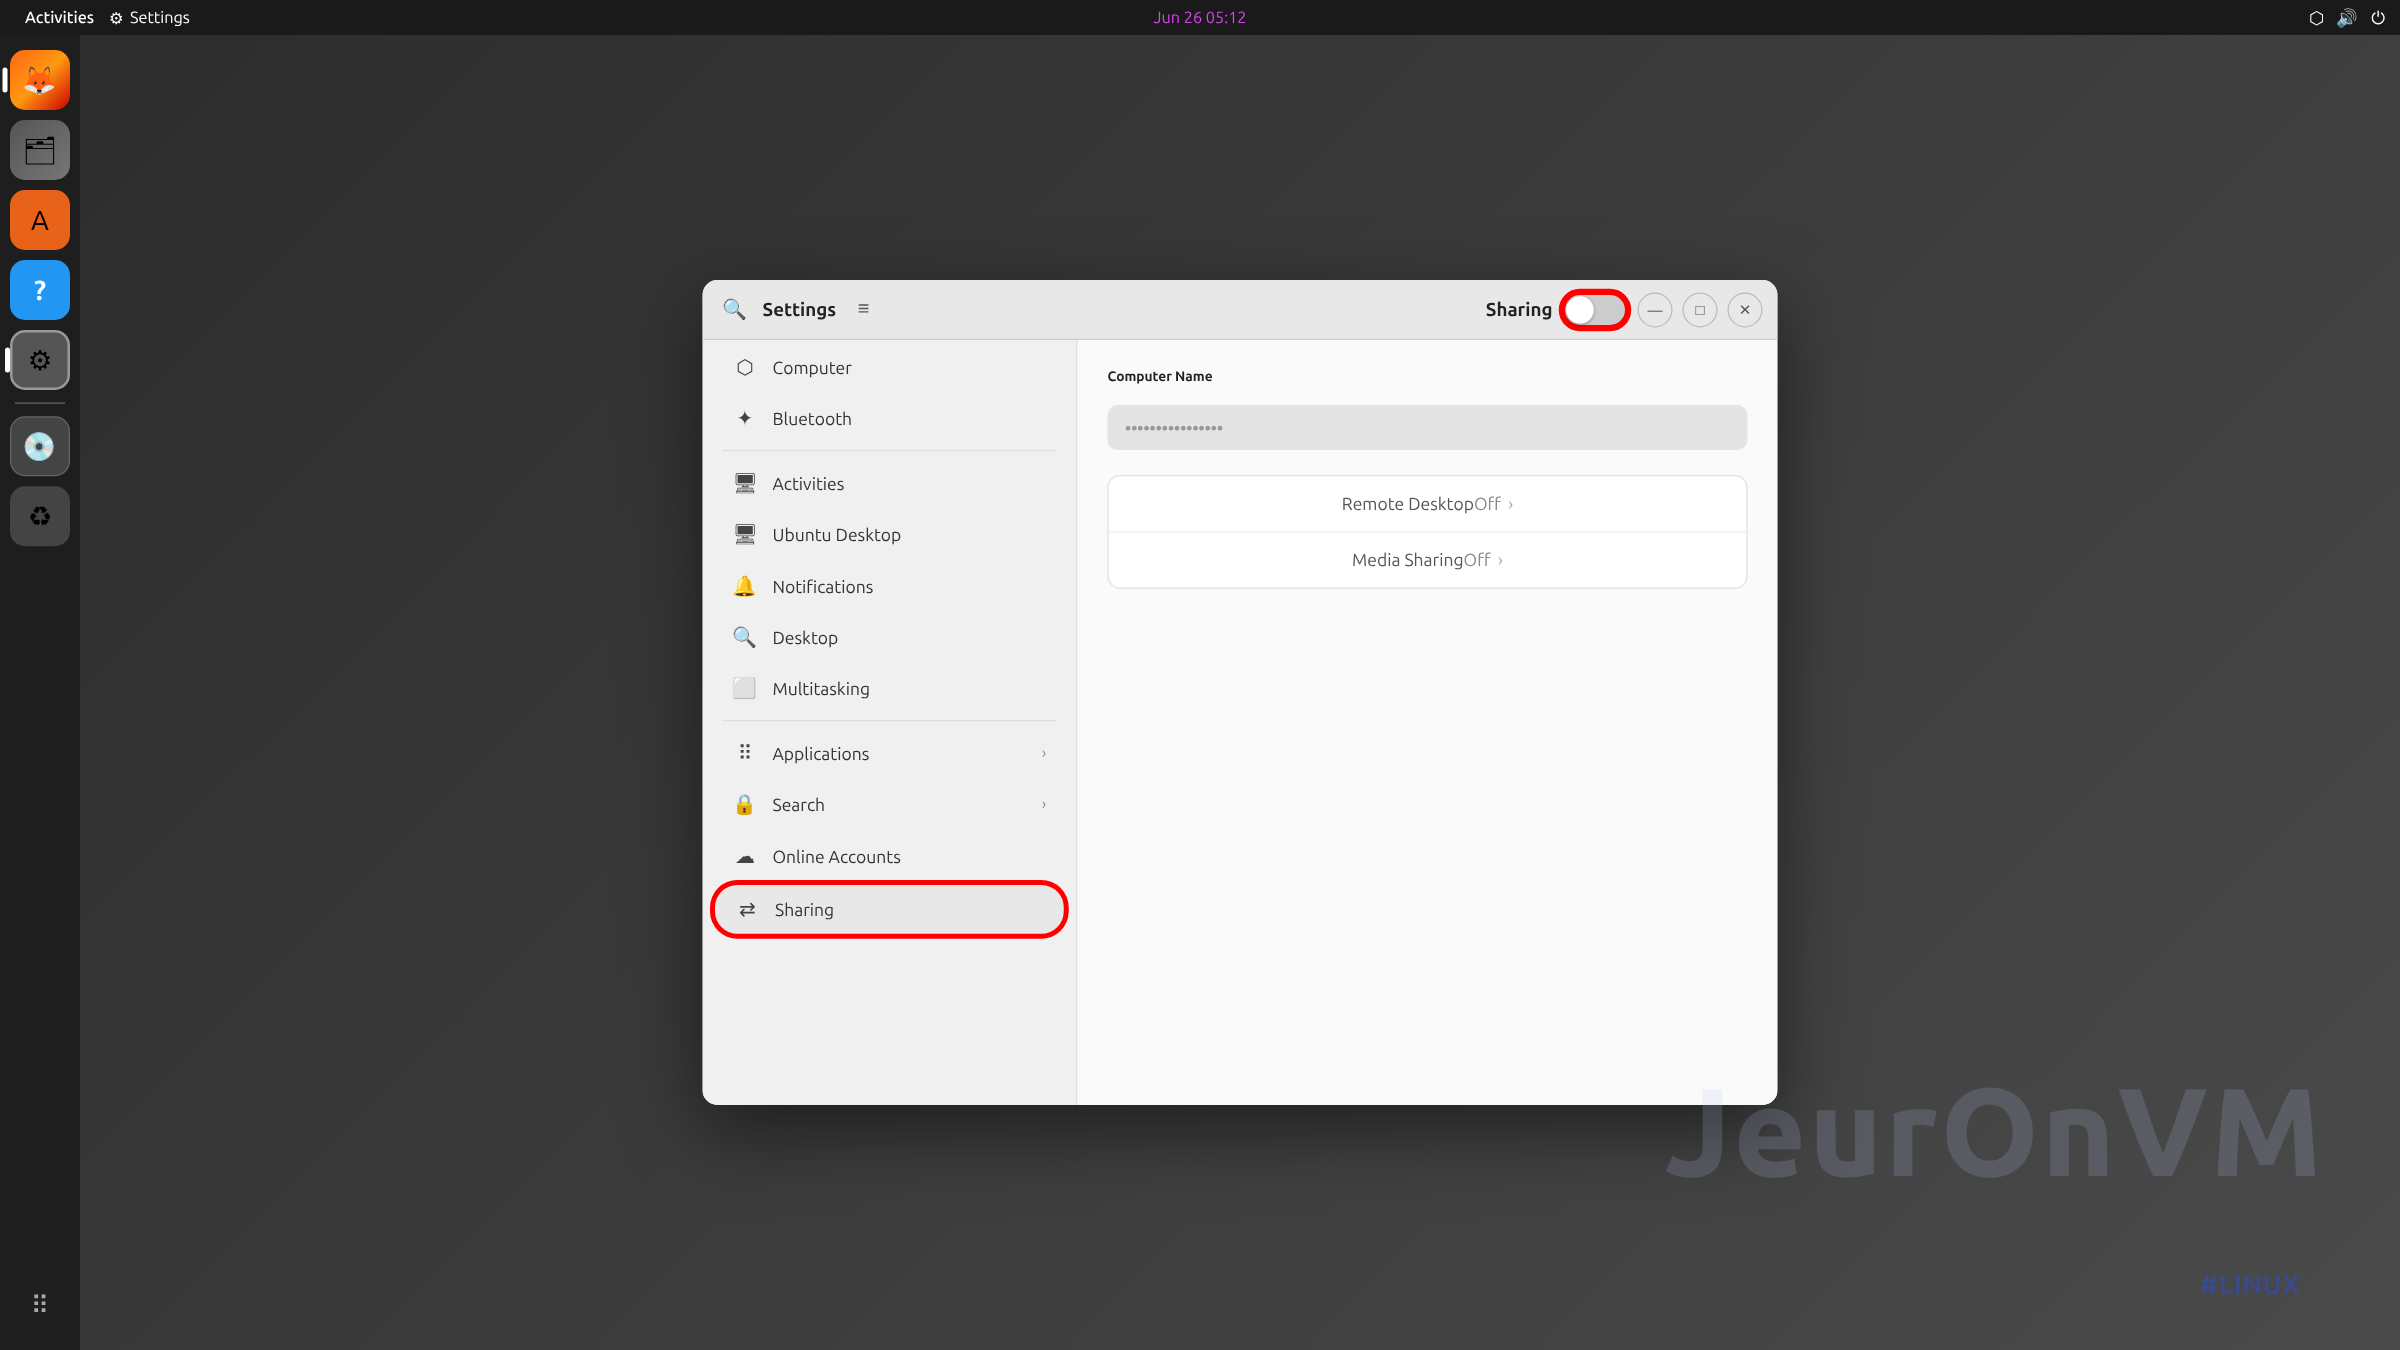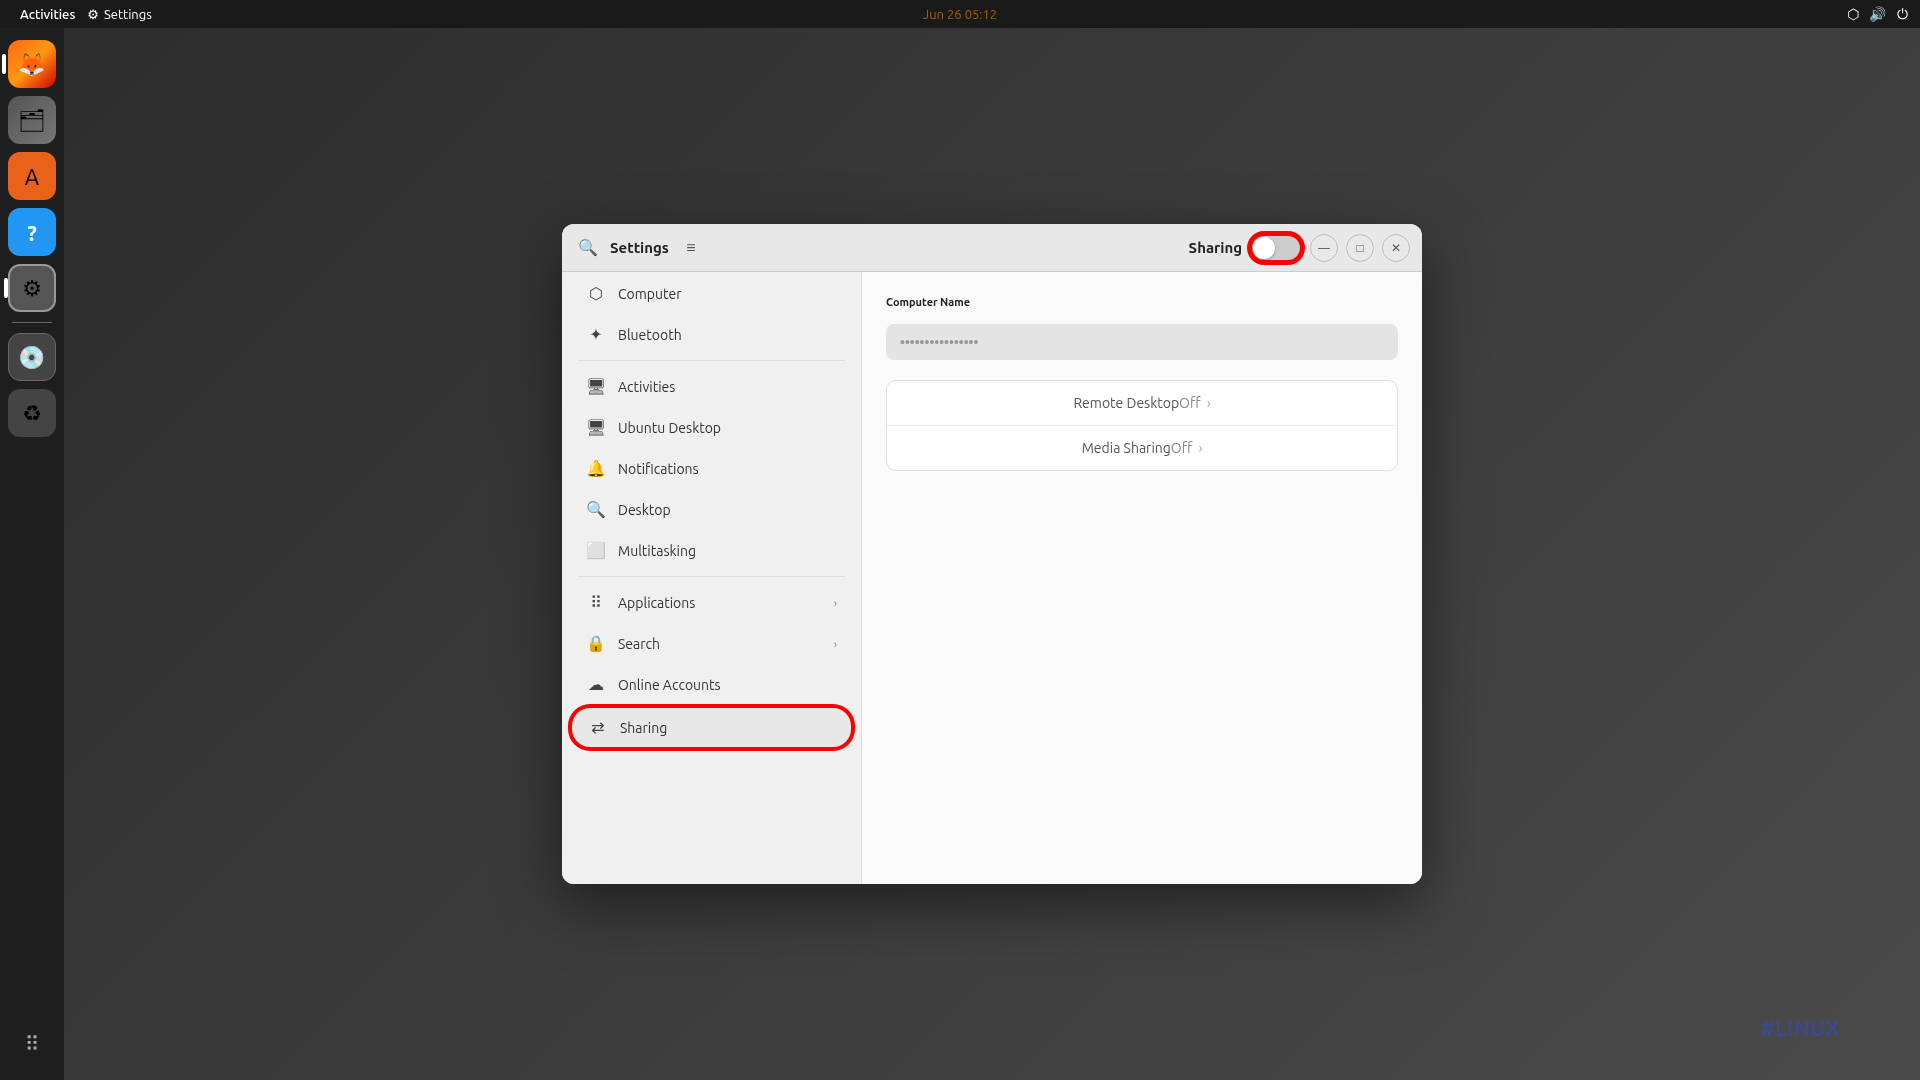--- a/index.html
+++ b/index.html
@@ -47,21 +47,21 @@
       cursor: pointer;
     }
     .topbar-app {
       color: #fff;
       font-size: 13px;
       display: flex;
       align-items: center;
       gap: 5px;
     }
     .topbar-center {
-      color: #a16207;
+      color: #d946ef;
       font-size: 13px;
       position: absolute;
       left: 50%;
       transform: translateX(-50%);
     }
     .topbar-right {
       display: flex;
       align-items: center;
       gap: 10px;
     }
@@ -498,20 +498,21 @@
             <div class="settings-row">
               <span class="settings-row-label">Media Sharing</span>
               <div class="settings-row-right">
                 <span>Off</span>
                 <span class="settings-row-chevron">›</span>
               </div>
             </div>
           </div>
 
           
+          <div style="position:absolute; bottom:120px; right:60px; font-size:100px; font-weight:900; color:rgba(180,195,230,0.18); pointer-events:none; letter-spacing:2px; transform:rotate(0deg);">JeurOnVM</div>
         </div>
       </div>
     </div>
   </div>
 
   <div class="hashtag-linux">#LINUX</div>
 
 </div>
 
 </body></html>

